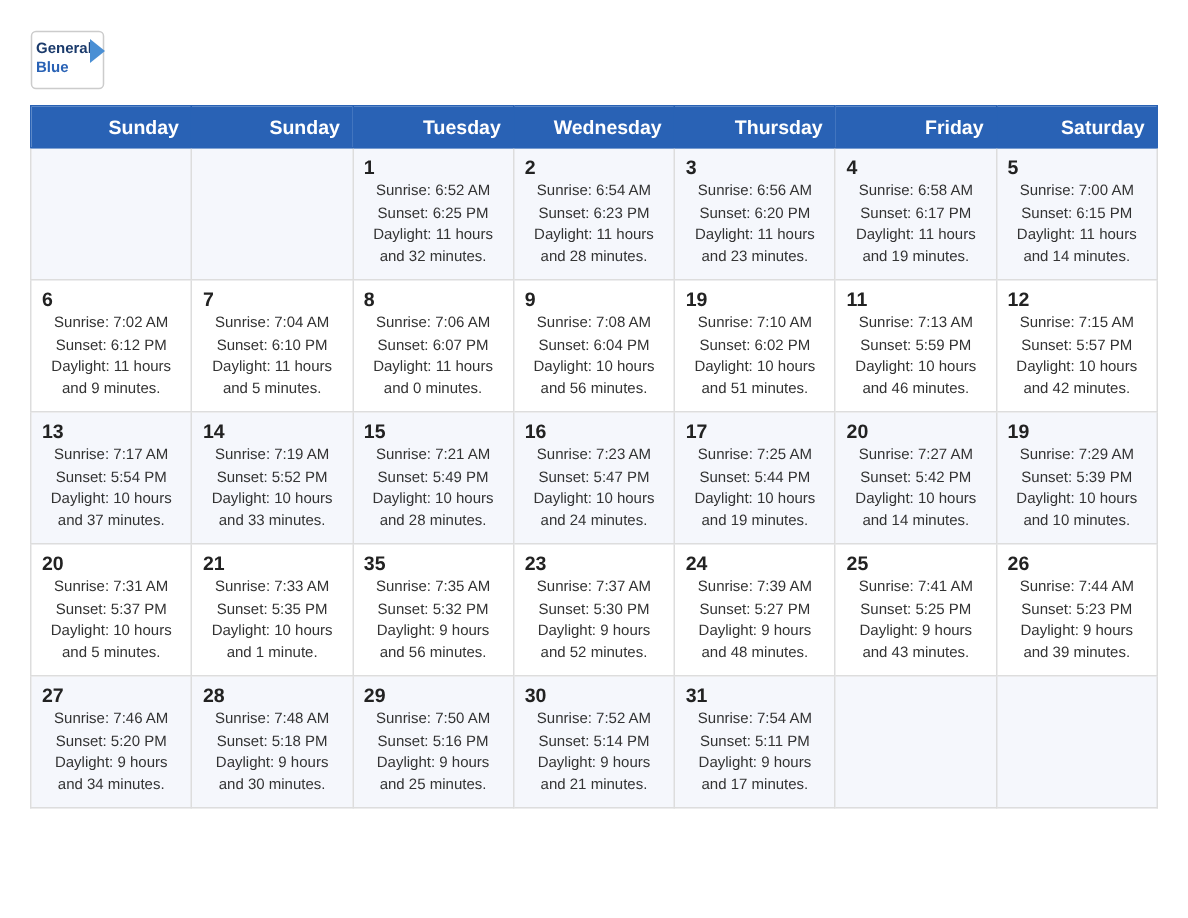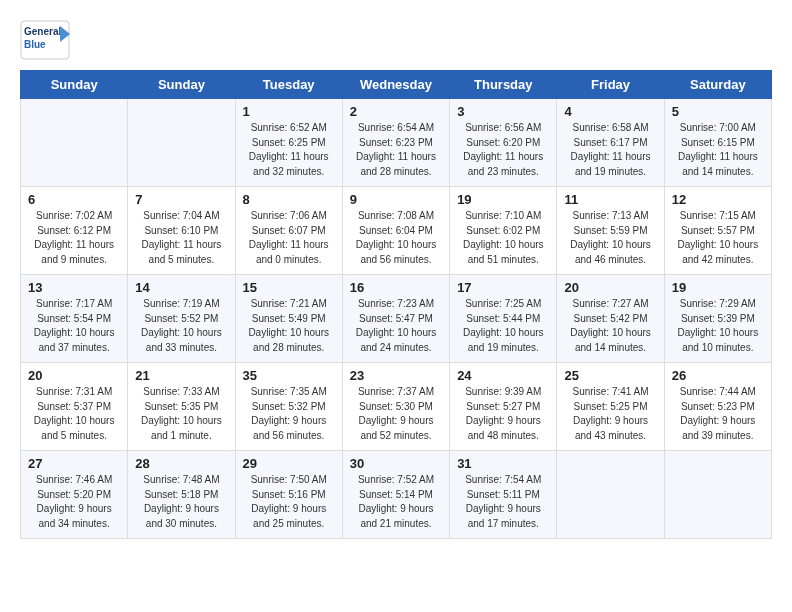--- a/index.html
+++ b/index.html
@@ -39,21 +39,21 @@
       font-size: 11px;
     }
     thead tr {
       background-color: #2962b5;
       color: #fff;
     }
     thead th {
       padding: 6px 8px;
       font-size: 13px;
       font-weight: 600;
-      text-align: center;
+      text-align: right;
       border: 1px solid #2962b5;
     }
     tbody tr {
       border-bottom: 1px solid #ccc;
     }
     tbody td {
       vertical-align: top;
       padding: 5px 7px;
       border: 1px solid #ddd;
       min-height: 80px;
@@ -256,21 +256,21 @@
 Daylight: 9 hours and 56 minutes.</div>
         </td>
         <td>
           <span class="day-num">23</span>
           <div class="day-info">Sunrise: 7:37 AM
 Sunset: 5:30 PM
 Daylight: 9 hours and 52 minutes.</div>
         </td>
         <td>
           <span class="day-num">24</span>
-          <div class="day-info">Sunrise: 9:39 AM
+          <div class="day-info">Sunrise: 7:39 AM
 Sunset: 5:27 PM
 Daylight: 9 hours and 48 minutes.</div>
         </td>
         <td>
           <span class="day-num">25</span>
           <div class="day-info">Sunrise: 7:41 AM
 Sunset: 5:25 PM
 Daylight: 9 hours and 43 minutes.</div>
         </td>
         <td>

